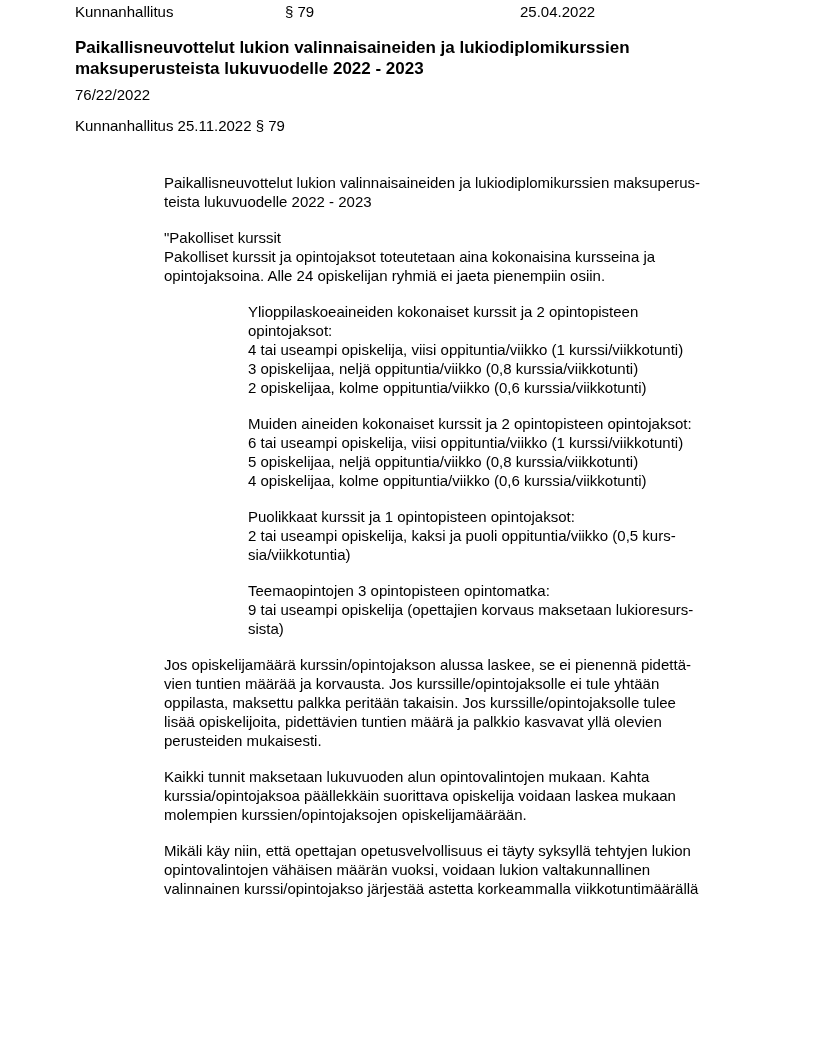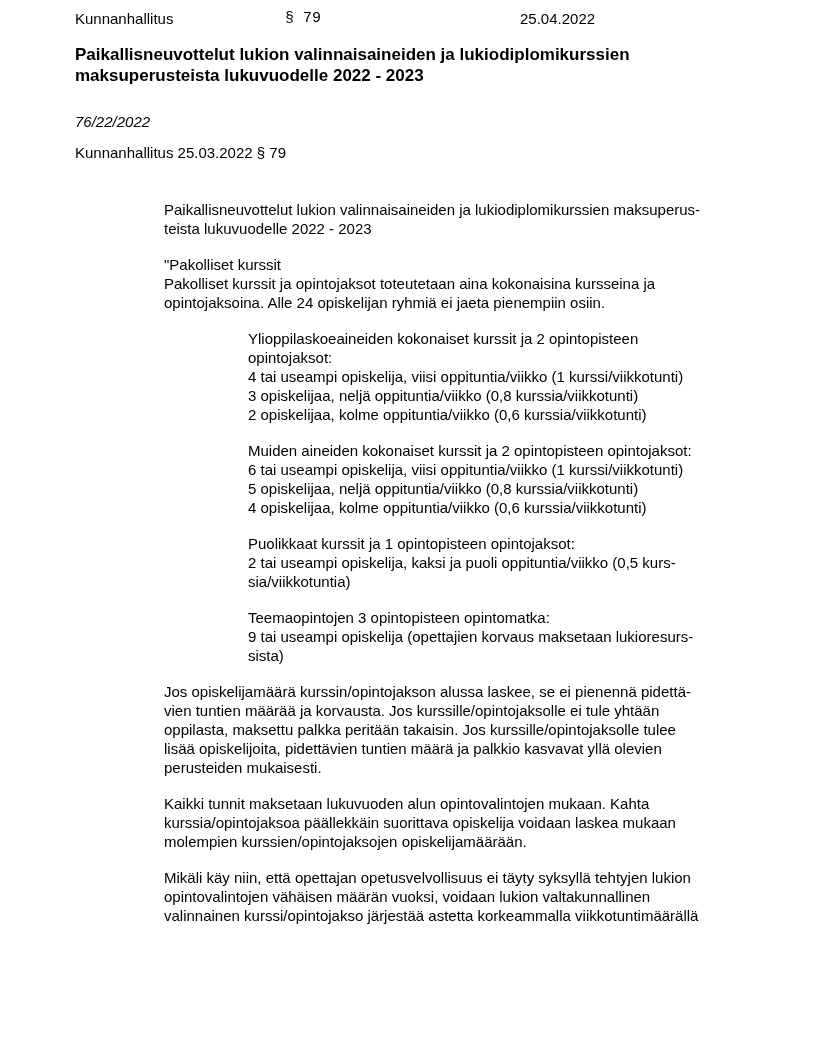--- a/index.html
+++ b/index.html
@@ -10,41 +10,40 @@
     font-family: "Liberation Sans", "DejaVu Sans", sans-serif;
     font-size: 15px;
     line-height: 19px;
     color: #000000;
     overflow: hidden;
   }
   .page {
     position: relative;
     width: 816px;
     height: 1056px;
-    padding-top: 9px;
+    padding-top: 2px;
     overflow: hidden;
     background: #ffffff;
   }
   .doc-header {
     display: flex;
     margin-left: 75px;
     white-space: nowrap;
   }
   .doc-header .org     { width: 210px; }
-  .doc-header .section { width: 235px; font-family: Liberation Mono, monospace; }
+  .doc-header .section { width: 235px; }
   .doc-title {
     margin: 16px 0 0 75px;
     font-size: 17px;
     line-height: 21px;
     font-weight: bold;
     white-space: pre-line;
   }
   .diary-number {
-    margin: 26px 0 0 75px;
-    font-style: italic;
+    margin: 6px 0 0 75px;
   }
   .decision-heading {
     margin: 12px 0 0 75px;
   }
   .body-text {
     margin-top: 38px;
   }
   .para {
     white-space: pre-line;
     margin-bottom: 17px;
@@ -61,21 +60,21 @@
     <span class="org">Kunnanhallitus</span>
     <span class="section">§ 79</span>
     <span class="date">25.04.2022</span>
   </div>
 
   <h1 class="doc-title">Paikallisneuvottelut lukion valinnaisaineiden ja lukiodiplomikurssien
 maksuperusteista lukuvuodelle 2022 - 2023</h1>
 
   <div class="diary-number">76/22/2022</div>
 
-  <div class="decision-heading">Kunnanhallitus 25.03.2022 § 79</div>
+  <div class="decision-heading">Kunnanhallitus 25.11.2022 § 79</div>
 
   <div class="body-text">
     <p class="para lvl1">Paikallisneuvottelut lukion valinnaisaineiden ja lukiodiplomikurssien maksuperus-
 teista lukuvuodelle 2022 - 2023</p>
     <p class="para lvl1">"Pakolliset kurssit
 Pakolliset kurssit ja opintojaksot toteutetaan aina kokonaisina kursseina ja
 opintojaksoina. Alle 24 opiskelijan ryhmiä ei jaeta pienempiin osiin.</p>
     <p class="para lvl2">Ylioppilaskoeaineiden kokonaiset kurssit ja 2 opintopisteen
 opintojaksot:
 4 tai useampi opiskelija, viisi oppituntia/viikko (1 kurssi/viikkotunti)

